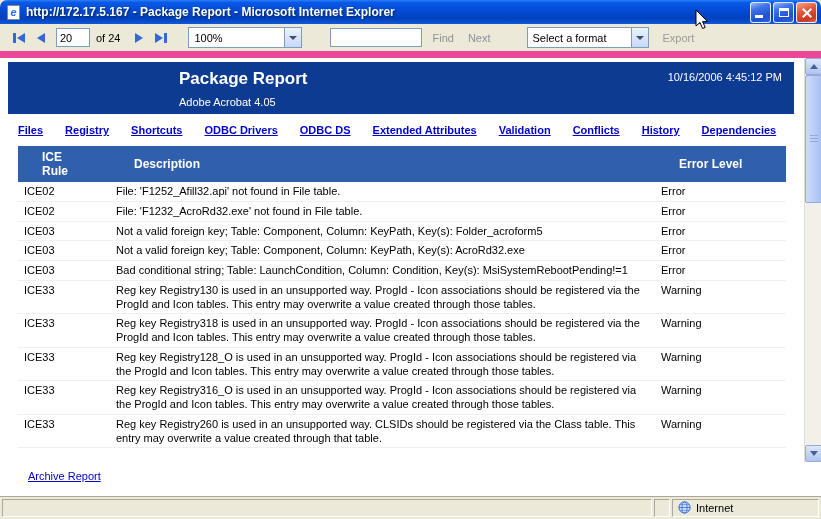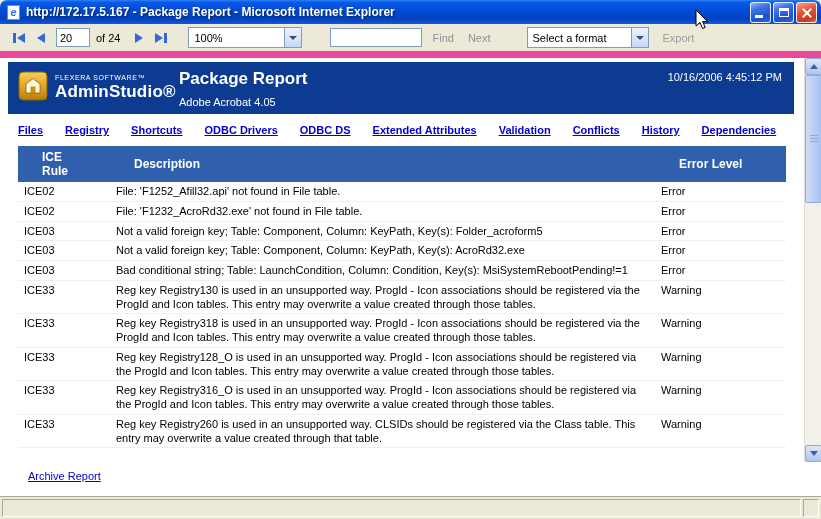--- a/index.html
+++ b/index.html
@@ -163,40 +163,20 @@
           <span class="arr-down"></span>
         </span>
     </div>
     <span class="export-label">Export</span>
   </div>
 
   <div class="content">
     <div class="report">
 
       <div class="banner">
-        <div class="brand">
-          <span>
-            <svg width="30" height="30" viewBox="0 0 30 30">
-              <defs>
-                <linearGradient id="gold" x1="0" y1="0" x2="0" y2="1">
-                  <stop offset="0" stop-color="#f6cf58"></stop>
-                    <stop offset="0.5" stop-color="#e3a624"></stop>
-                    <stop offset="1" stop-color="#b97e0a"></stop>
-                </linearGradient>
-              </defs>
-              <rect x="1" y="1" width="28" height="28" rx="4" fill="url(#gold)" stroke="#8a6000"></rect>
-              <path d="M8 22 L8 13 L15 7.5 L22 13 L22 22 Z" fill="#fff7e2" stroke="#8a6000" stroke-width="0.8"></path>
-              <rect x="12.5" y="15.5" width="5" height="6.5" fill="#c98f12"></rect>
-            </svg>
-          </span>
-          <span class="brand-text">
-            <span class="brand-small">FLEXERA SOFTWARE™</span>
-            <span class="brand-large">AdminStudio®</span>
-          </span>
-        </div>
         <div class="banner-mid">
           <div class="report-title">Package Report</div>
           <div class="report-subtitle">Adobe Acrobat 4.05</div>
         </div>
         <div class="timestamp">10/16/2006 4:45:12 PM</div>
       </div>
 
       <div class="nav">
           <a class="nav-link">Files</a>
           <a class="nav-link">Registry</a>
@@ -290,18 +270,30 @@
         </div>
       <div class="sb-btn down">
           <span class="sb-arr down"></span>
         </div>
     </div>
   </div>
 
   <div class="statusbar">
     <div class="pane main"></div>
     <div class="pane tiny"></div>
+    <div class="pane zone">
+      <span>
+        <svg width="13" height="13" viewBox="0 0 14 14">
+          <circle cx="7" cy="7" r="6" fill="#cfe4ff" stroke="#2a5fd0"></circle>
+          <ellipse cx="7" cy="7" rx="2.8" ry="6" fill="none" stroke="#2a5fd0" stroke-width="0.8"></ellipse>
+          <line x1="1" y1="7" x2="13" y2="7" stroke="#2a5fd0" stroke-width="0.8"></line>
+          <line x1="2" y1="4" x2="12" y2="4" stroke="#2a5fd0" stroke-width="0.6"></line>
+          <line x1="2" y1="10" x2="12" y2="10" stroke="#2a5fd0" stroke-width="0.6"></line>
+        </svg>
+      </span>
+      <span>Internet</span>
+    </div>
   </div>
 </div>
 
 <svg class="cursor" width="14" height="21" viewBox="0 0 14 21">
   <path d="M1,1 L1,17 L5,13.5 L7.6,19.5 L10.2,18.4 L7.6,12.6 L12.5,12.6 Z" fill="#ffffff" stroke="#000000" stroke-width="1"></path>
 </svg>
 
 </body></html>

